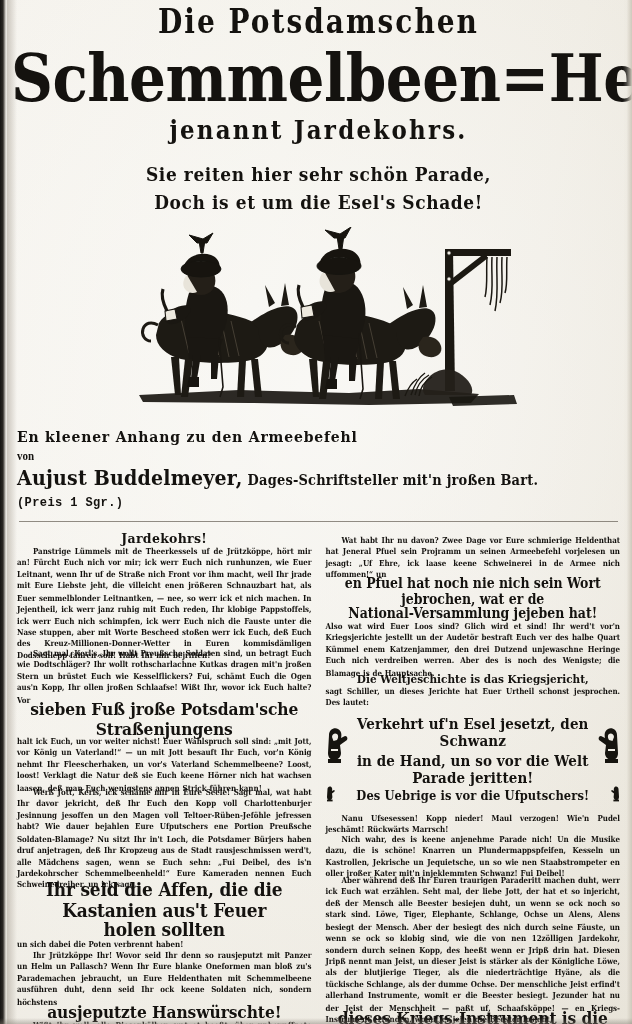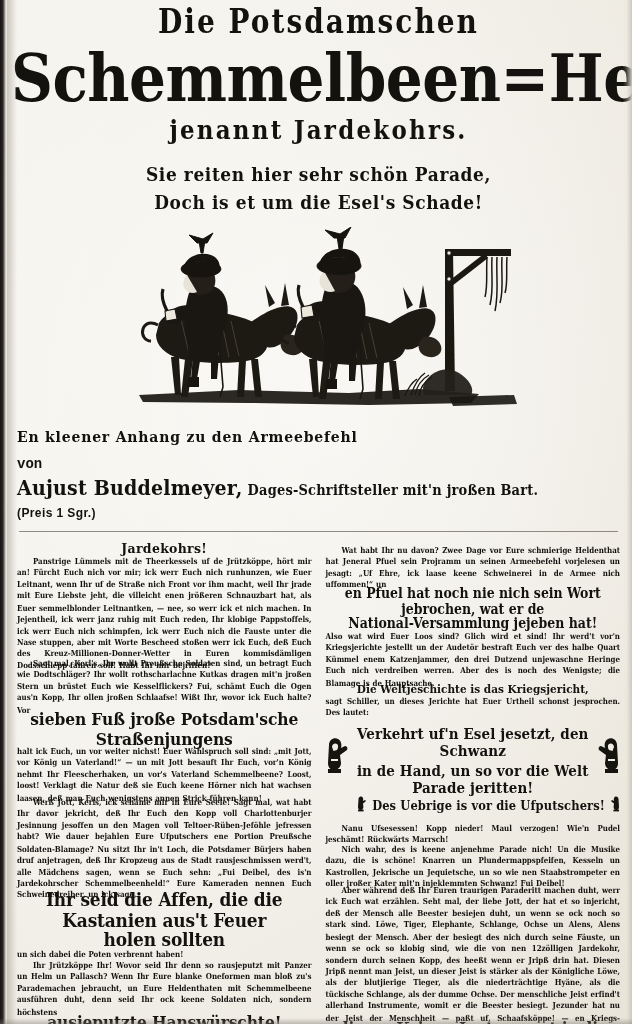--- a/index.html
+++ b/index.html
@@ -121,24 +121,24 @@
   .imprint { margin-top: 6px; }
   .imp-anhang {
     font-family: "DejaVu Serif", serif;
     font-weight: 700;
     font-size: 14px;
     letter-spacing: 0.8px;
     transform: scaleY(1.1);
     transform-origin: center top;
   }
   .imp-von {
-    font-family: Liberation Mono, monospace;
+    font-family: Liberation Serif, serif;
     font-weight: 700;
-    font-size: 14px;
-    margin-top: 11px;
+    font-size: 11px;
+    margin-top: 5px;
     transform: scaleY(1.1);
     transform-origin: center top;
   }
   .imp-author-row {
     margin-top: 4px;
     white-space: nowrap;
     transform: scaleY(1.12);
     transform-origin: center top;
   }
   .imp-author {
@@ -147,21 +147,21 @@
     font-size: 19px;
     letter-spacing: 0.2px;
   }
   .imp-role {
     font-family: "DejaVu Serif", serif;
     font-weight: 700;
     font-size: 13px;
     letter-spacing: 0.2px;
   }
   .imp-price {
-    font-family: Liberation Sans, sans-serif;
+    font-family: Liberation Mono, monospace;
     font-weight: 700;
     font-size: 12px;
     letter-spacing: 0.4px;
     margin-top: 9px;
   }
   .rule {
     height: 1px;
     background: #6d675d;
     margin: 11px 2px 0 2px;
     opacity: 0.75;
@@ -232,21 +232,21 @@
     line-height: 1.22;
     letter-spacing: 0.1px;
     transform: scaleY(1.12);
     transform-origin: center top;
   }
   .hand { flex: 0 0 auto; }
 
   .uebrige {
     display: flex;
     align-items: center;
-    justify-content: flex-end;
+    justify-content: space-between;
     gap: 6px;
     margin: 4px 0 7px 0;
   }
   .uebrige-text {
     font-family: "DejaVu Serif", serif;
     font-weight: 900;
     font-size: 11.5px;
     letter-spacing: 0.1px;
     transform: scaleY(1.12);
     transform-origin: center top;

